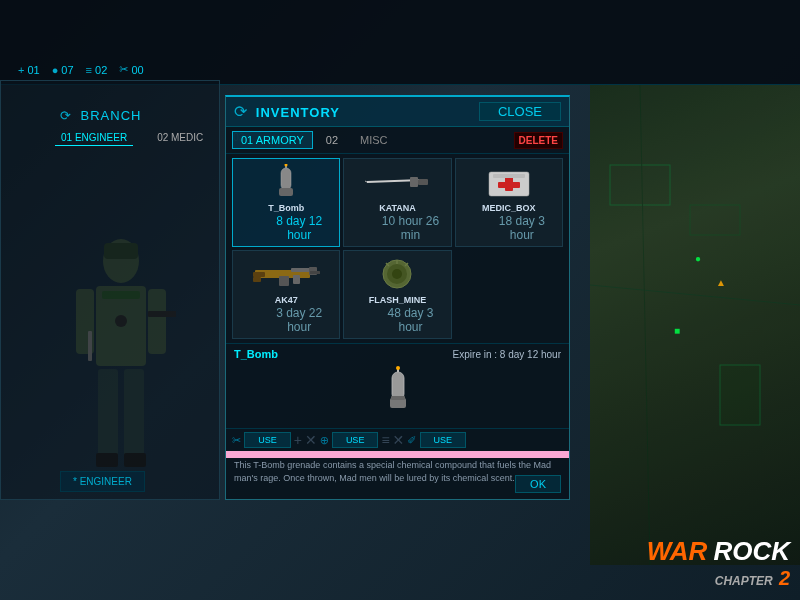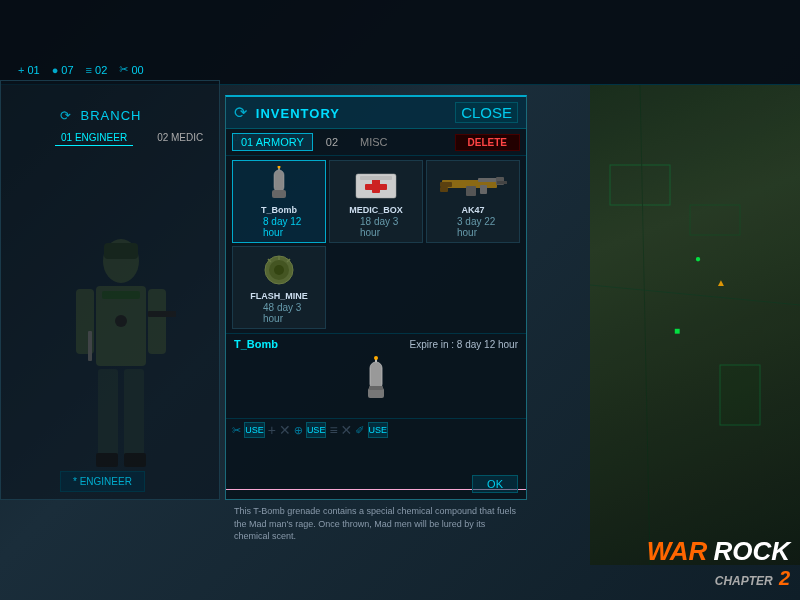--- a/index.html
+++ b/index.html
@@ -63,21 +63,21 @@
     .branch-tab.active {
       color: #00eeff;
       border-bottom: 1px solid #00eeff;
     }
 
     
     .inventory-panel {
       position: absolute;
       left: 225px;
       top: 95px;
-      width: 302px;
+      width: 345px;
       height: 405px;
       background: rgba(8, 20, 30, 0.95);
       border: 1px solid #1a6a7a;
       border-top: 2px solid #00aacc;
     }
 
     
     .inv-header {
       background: rgba(0, 100, 140, 0.3);
       display: flex;
@@ -93,22 +93,22 @@
       letter-spacing: 1px;
     }
     .inv-title-icon {
       color: #00aacc;
       margin-right: 4px;
     }
     .close-btn {
       background: #003344;
       border: 1px solid #005566;
       color: #00ccee;
-      font-size: 15px;
-      padding: 1px 5px;
+      font-size: 13px;
+      padding: 1px 18px;
       cursor: pointer;
     }
 
     
     .inv-tabs {
       display: flex;
       align-items: center;
       padding: 4px 6px;
       border-bottom: 1px solid #003344;
       gap: 4px;
@@ -129,21 +129,21 @@
       color: #888;
     }
 
     
     .delete-btn {
       margin-left: auto;
       background: #220000;
       border: 1px solid #440000;
       color: #ff4444;
       font-size: 10px;
-      padding: 2px 12px;
+      padding: 2px 4px;
       cursor: pointer;
       font-weight: bold;
     }
 
     
     .item-grid {
       display: grid;
       grid-template-columns: repeat(3, 1fr);
       gap: 3px;
       padding: 4px 6px;
@@ -172,22 +172,22 @@
       margin-bottom: 2px;
     }
     .item-name {
       color: #ccddee;
       font-size: 9px;
       font-weight: bold;
       text-align: center;
     }
     .item-time {
       color: #6699aa;
-      font-size: 10px;
-      text-align: left;
+      font-size: 12px;
+      text-align: center;
       margin-top: 1px;
       padding-left: 26px;
     }
     .item-time.highlight {
       color: #00ccee;
     }
 
     
     .inv-detail {
       border-top: 1px solid #003344;
@@ -221,40 +221,39 @@
       align-items: center;
       gap: 3px;
       padding: 3px 6px;
       border-top: 1px solid #003344;
     }
     .action-btn {
       background: rgba(0,60,80,0.6);
       border: 1px solid #005566;
       color: #00ddff;
       font-size: 9px;
-      padding: 2px 0;
+      padding: 2px 13px;
       cursor: pointer;
       display: flex;
       align-items: center;
       gap: 2px;
     }
     .action-sep {
       color: #334455;
       font-size: 14px;
     }
     .action-icon {
       color: #007799;
       font-size: 11px;
     }
 
     
     .inv-description {
-      padding: 15px 8px;
-      border-top: 1px solid #f9a8d4;
-      margin-top: 48px;
+      padding: 1px 8px;
+      border-top: 7px solid #f9a8d4;
     }
     .desc-text {
       color: #8899aa;
       font-size: 9px;
       line-height: 1.4;
     }
 
     
     .ok-btn {
       position: absolute;
@@ -455,20 +454,32 @@
           <rect x="20" y="4" width="10" height="22" rx="5" fill="#888" stroke="#aaa" stroke-width="0.5"></rect>
           <rect x="18" y="24" width="14" height="8" rx="2" fill="#666"></rect>
           <line x1="25" y1="4" x2="25" y2="1" stroke="#aaa" stroke-width="1.5"></line>
           <circle cx="25" cy="1" r="1.5" fill="#ffaa00"></circle>
         </svg>
       </div>
       <div class="item-name">T_Bomb</div>
       <div class="item-time highlight">8 day 12 hour</div>
     </div>
 
+    <div class="item-cell">
+      <div class="item-img">
+        <svg width="70" height="36" viewBox="0 0 70 36">
+          <line x1="5" y1="18" x2="60" y2="16" stroke="#cccccc" stroke-width="2"></line>
+          <rect x="48" y="13" width="8" height="10" rx="1" fill="#666"></rect>
+          <rect x="56" y="15" width="10" height="6" rx="1" fill="#555"></rect>
+          <line x1="3" y1="17" x2="5" y2="18" stroke="#aaa" stroke-width="1"></line>
+        </svg>
+      </div>
+      <div class="item-name">KATANA</div>
+      <div class="item-time">10 hour 26 min</div>
+    </div>
 
     <div class="item-cell">
       <div class="item-img">
         <svg width="60" height="36" viewBox="0 0 60 36">
           <rect x="10" y="8" width="40" height="24" rx="2" fill="#cccccc" stroke="#aaa" stroke-width="0.5"></rect>
           <rect x="26" y="13" width="8" height="14" rx="1" fill="#cc2222"></rect>
           <rect x="19" y="18" width="22" height="6" rx="1" fill="#cc2222"></rect>
           <rect x="14" y="10" width="32" height="4" rx="1" fill="#bbb"></rect>
         </svg>
       </div>

